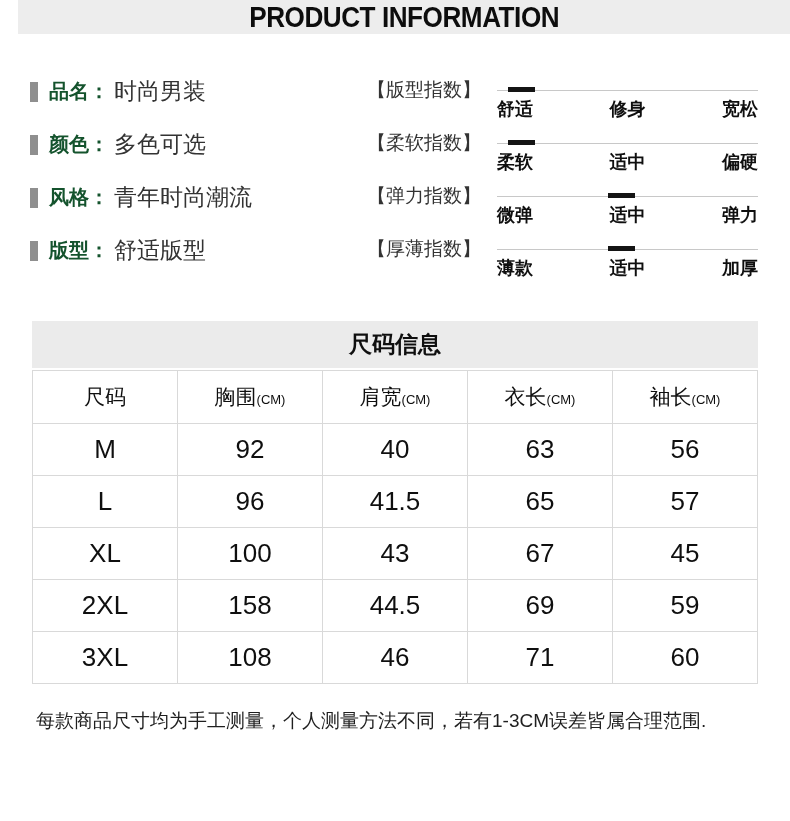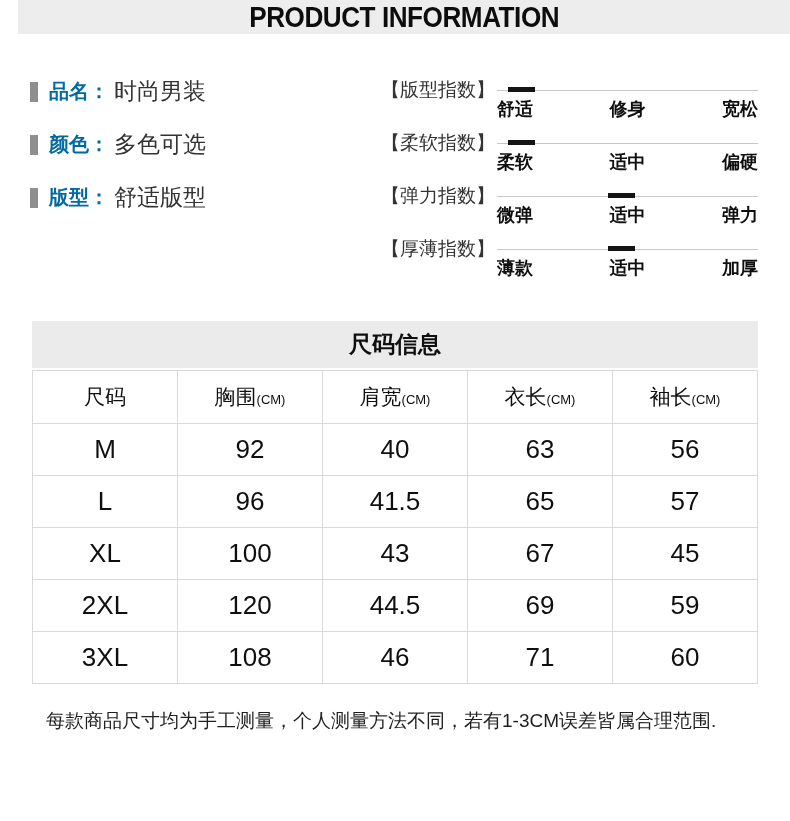--- a/index.html
+++ b/index.html
@@ -22,47 +22,47 @@
     white-space:nowrap; letter-spacing:-0.5px;
     transform:scaleX(0.9); transform-origin:center;
     color:#0d0d0d;
   }
 
   
   .info { display:flex; padding:31px 32px 0 30px; }
   .attr-col { width:330px; flex:0 0 330px; }
   .attr-row { height:53px; display:flex; align-items:center; }
   .attr-bar { width:8px; height:20px; background:#8f8f8f; margin-right:11px; flex:0 0 8px; }
-  .attr-label { font-size:20px; font-weight:700; color:#0369a1; white-space:nowrap; }
+  .attr-label { font-size:20px; font-weight:700; color:#14532d; white-space:nowrap; }
   .attr-value { font-size:23px; color:#333; margin-left:5px; white-space:nowrap; }
 
   .idx-col { flex:1; }
   .idx-row { height:53px; position:relative; }
-  .idx-name { position:absolute; left:21px; top:12px; font-size:19px; color:#333; white-space:nowrap; }
+  .idx-name { position:absolute; left:7px; top:12px; font-size:19px; color:#333; white-space:nowrap; }
   .idx-slider { position:absolute; left:137px; right:0; top:25px; }
   .idx-line { height:1px; background:#c8c8c8; position:relative; }
   .idx-marker { position:absolute; top:-3px; height:5px; width:27px; background:#141414; }
   .idx-labels { display:flex; justify-content:space-between; margin-top:6px; }
   .idx-labels span { font-size:18px; font-weight:700; color:#0f0f0f; }
 
   
   .size-section { margin:44px 32px 0 32px; }
   .size-title {
     height:47px; background:#ebebeb;
     display:flex; align-items:center; justify-content:center;
     font-size:23px; font-weight:700; color:#0f0f0f;
   }
   table.size-table { border-collapse:collapse; width:100%; margin-top:2px; table-layout:fixed; }
   .size-table th, .size-table td { border:1px solid #d9d9d9; text-align:center; padding:0; }
   .size-table th { height:53px; font-size:21px; font-weight:400; color:#0f0f0f; }
   .size-table th .unit { font-size:13px; }
   .size-table td { height:52px; font-size:26px; color:#0f0f0f; }
 
   
-  .footnote { margin:24px 20px 0 46px; font-size:19px; color:#1f1f1f; white-space:nowrap; }
+  .footnote { margin:24px 20px 0 36px; font-size:19px; color:#1f1f1f; white-space:nowrap; }
 </style>
 </head>
 <body>
 
 <div class="page">
 
   <header class="topbar">
     <h1>PRODUCT INFORMATION</h1>
   </header>
 
@@ -73,20 +73,25 @@
     <span class="attr-label">品名：</span>
     <span class="attr-value">时尚男装</span>
   </div>
 
   <div class="attr-row">
     <span class="attr-bar"></span>
     <span class="attr-label">颜色：</span>
     <span class="attr-value">多色可选</span>
   </div>
 
+  <div class="attr-row">
+    <span class="attr-bar"></span>
+    <span class="attr-label">风格：</span>
+    <span class="attr-value">青年时尚潮流</span>
+  </div>
 
   <div class="attr-row">
     <span class="attr-bar"></span>
     <span class="attr-label">版型：</span>
     <span class="attr-value">舒适版型</span>
   </div>
 </div>
     <div class="idx-col">
   <div class="idx-row">
     <span class="idx-name">【版型指数】</span>
@@ -175,21 +180,21 @@
           </tr>
           <tr>
             <td>XL</td>
             <td>100</td>
             <td>43</td>
             <td>67</td>
             <td>45</td>
           </tr>
           <tr>
             <td>2XL</td>
-            <td>120</td>
+            <td>158</td>
             <td>44.5</td>
             <td>69</td>
             <td>59</td>
           </tr>
           <tr>
             <td>3XL</td>
             <td>108</td>
             <td>46</td>
             <td>71</td>
             <td>60</td>

